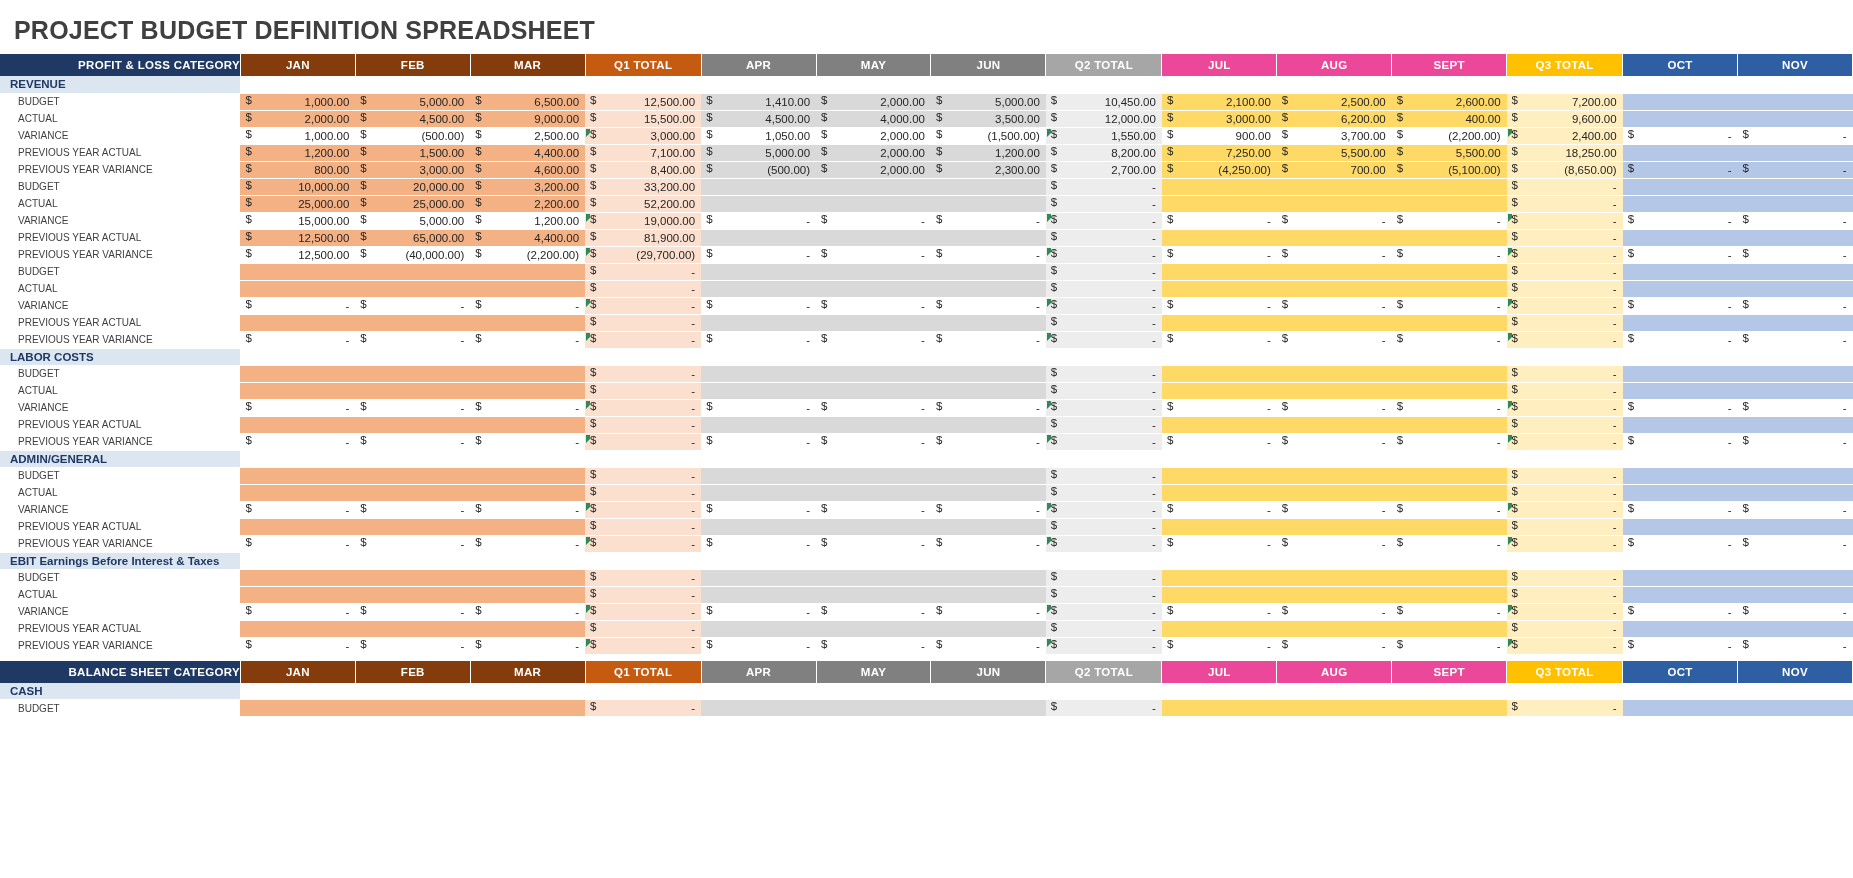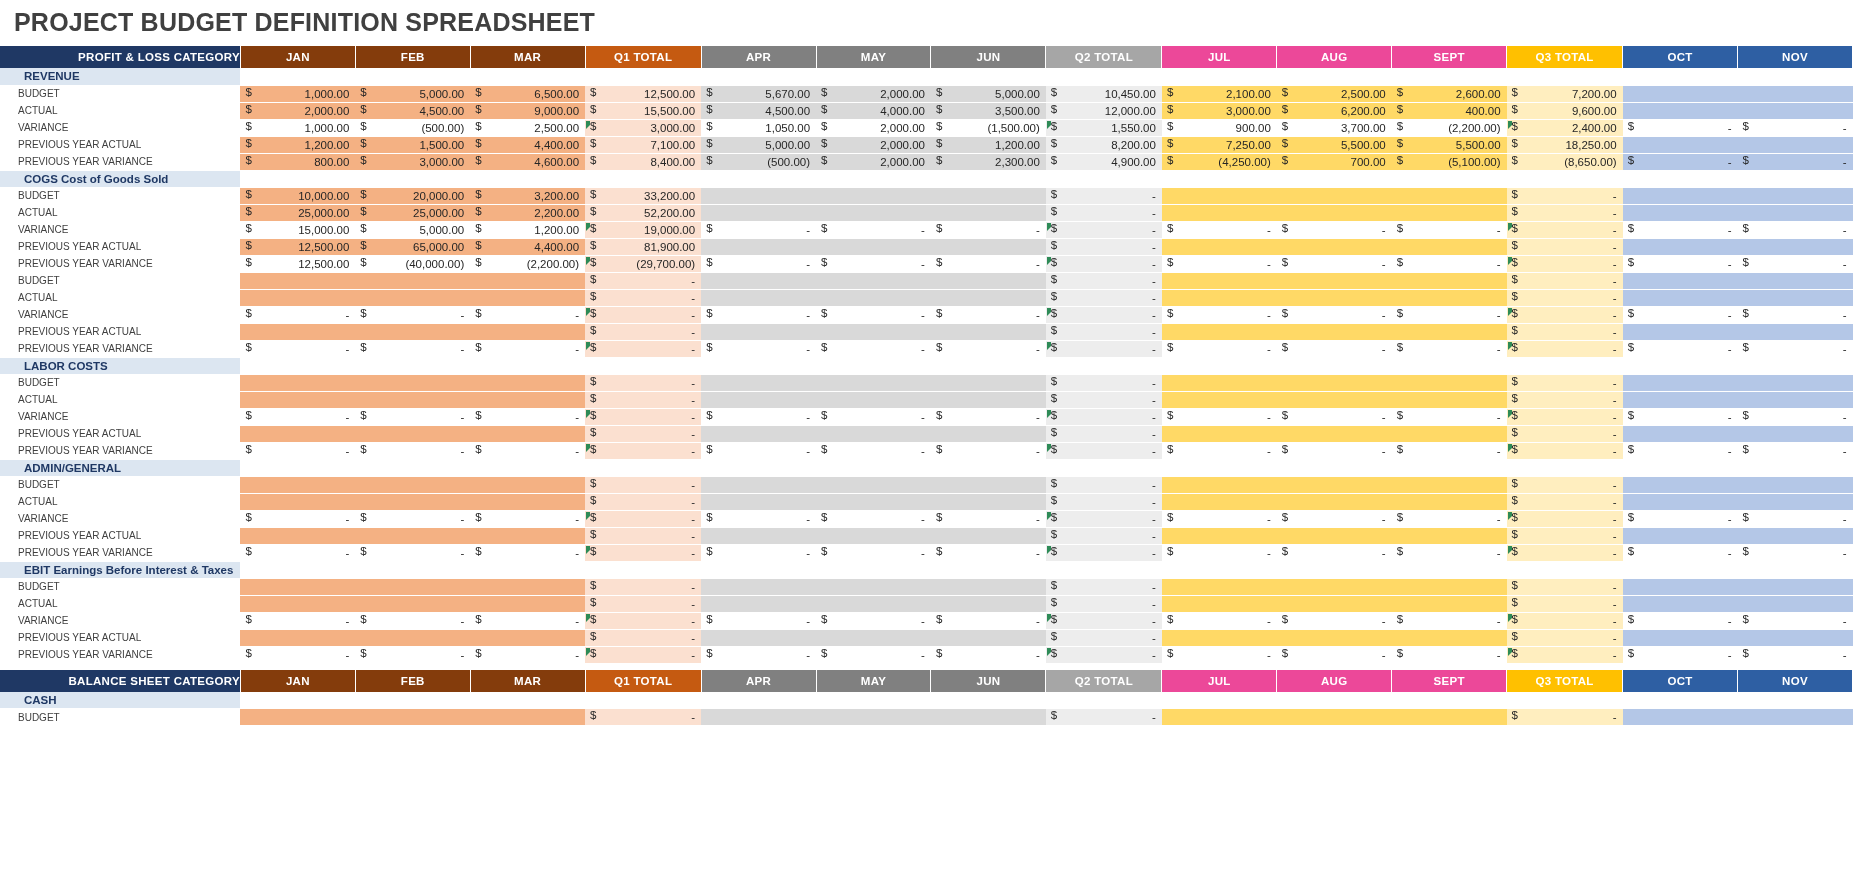--- a/index.html
+++ b/index.html
@@ -13,21 +13,21 @@
     min-height: 878px;
     position: relative;
     background: #ffffff;
     overflow: hidden;
   }
   .title {
     font-size: 25px;
     font-weight: bold;
     color: #404040;
     letter-spacing: .2px;
-    padding: 8px 0 9px 14px;
+    padding: 16px 0 9px 14px;
   }
   table {
     border-collapse: collapse;
     table-layout: fixed;
     width: 1853px;
     font-size: 11.5px;
   }
   td, th { padding: 0; margin: 0; }
   .hdr th {
     height: 22px;
@@ -51,21 +51,21 @@
   .hdr th.m-q3 { background: #ec4899; }
   .hdr th.t-q3 { background: #ffc000; color:#ffffff; }
   .hdr th.m-q4 { background: #2e5fa3; }
 
   tr.section td {
     height: 17px;
     font-size: 11.5px;
     font-weight: bold;
     color: #1f3864;
     background: #dce6f1;
-    padding-left: 24px;
+    padding-left: 10px;
     border-bottom: 1px solid #ffffff;
   }
   tr.section td.blank { background: #ffffff; border-bottom: 1px solid #ffffff; }
 
   tr.datarow td {
     height: 17px;
     border-bottom: 1px solid #ffffff;
     vertical-align: middle;
     white-space: nowrap;
     overflow: hidden;
@@ -159,21 +159,21 @@
         <tr class="section">
           <td>REVENUE</td>
           <td class="blank" colspan="14"></td>
         </tr>
         <tr class="datarow">
           <td class="label">BUDGET</td>
           <td class="money cellwrap f-q1m"><span class="ds">$</span><span class="vl">1,000.00</span></td>
           <td class="money cellwrap f-q1m"><span class="ds">$</span><span class="vl">5,000.00</span></td>
           <td class="money cellwrap f-q1m"><span class="ds">$</span><span class="vl">6,500.00</span></td>
           <td class="money cellwrap f-q1t"><span class="ds">$</span><span class="vl">12,500.00</span></td>
-          <td class="money cellwrap f-q2m"><span class="ds">$</span><span class="vl">5,670.00</span></td>
+          <td class="money cellwrap f-q2m"><span class="ds">$</span><span class="vl">1,410.00</span></td>
           <td class="money cellwrap f-q2m"><span class="ds">$</span><span class="vl">2,000.00</span></td>
           <td class="money cellwrap f-q2m"><span class="ds">$</span><span class="vl">5,000.00</span></td>
           <td class="money cellwrap f-q2t"><span class="ds">$</span><span class="vl">10,450.00</span></td>
           <td class="money cellwrap f-q3m"><span class="ds">$</span><span class="vl">2,100.00</span></td>
           <td class="money cellwrap f-q3m"><span class="ds">$</span><span class="vl">2,500.00</span></td>
           <td class="money cellwrap f-q3m"><span class="ds">$</span><span class="vl">2,600.00</span></td>
           <td class="money cellwrap f-q3t"><span class="ds">$</span><span class="vl">7,200.00</span></td>
           <td class="money cellwrap f-q4m"></td>
           <td class="money cellwrap f-q4m"></td>
         </tr>
@@ -230,31 +230,27 @@
         </tr>
         <tr class="datarow">
           <td class="label">PREVIOUS YEAR VARIANCE</td>
           <td class="money cellwrap f-q1m"><span class="ds">$</span><span class="vl">800.00</span></td>
           <td class="money cellwrap f-q1m"><span class="ds">$</span><span class="vl">3,000.00</span></td>
           <td class="money cellwrap f-q1m"><span class="ds">$</span><span class="vl">4,600.00</span></td>
           <td class="money cellwrap f-q1t"><span class="ds">$</span><span class="vl">8,400.00</span></td>
           <td class="money cellwrap f-q2m"><span class="ds">$</span><span class="vl">(500.00)</span></td>
           <td class="money cellwrap f-q2m"><span class="ds">$</span><span class="vl">2,000.00</span></td>
           <td class="money cellwrap f-q2m"><span class="ds">$</span><span class="vl">2,300.00</span></td>
-          <td class="money cellwrap f-q2t"><span class="ds">$</span><span class="vl">4,900.00</span></td>
+          <td class="money cellwrap f-q2t"><span class="ds">$</span><span class="vl">2,700.00</span></td>
           <td class="money cellwrap f-q3m"><span class="ds">$</span><span class="vl">(4,250.00)</span></td>
           <td class="money cellwrap f-q3m"><span class="ds">$</span><span class="vl">700.00</span></td>
           <td class="money cellwrap f-q3m"><span class="ds">$</span><span class="vl">(5,100.00)</span></td>
           <td class="money cellwrap f-q3t"><span class="ds">$</span><span class="vl">(8,650.00)</span></td>
           <td class="money cellwrap f-q4m"><span class="ds">$</span><span class="vl">-</span></td>
           <td class="money cellwrap f-q4m"><span class="ds">$</span><span class="vl">-</span></td>
-        </tr>
-        <tr class="section">
-          <td>COGS Cost of Goods Sold</td>
-          <td class="blank" colspan="14"></td>
         </tr>
         <tr class="datarow">
           <td class="label">BUDGET</td>
           <td class="money cellwrap f-q1m"><span class="ds">$</span><span class="vl">10,000.00</span></td>
           <td class="money cellwrap f-q1m"><span class="ds">$</span><span class="vl">20,000.00</span></td>
           <td class="money cellwrap f-q1m"><span class="ds">$</span><span class="vl">3,200.00</span></td>
           <td class="money cellwrap f-q1t"><span class="ds">$</span><span class="vl">33,200.00</span></td>
           <td class="money cellwrap f-q2m"></td>
           <td class="money cellwrap f-q2m"></td>
           <td class="money cellwrap f-q2m"></td>

